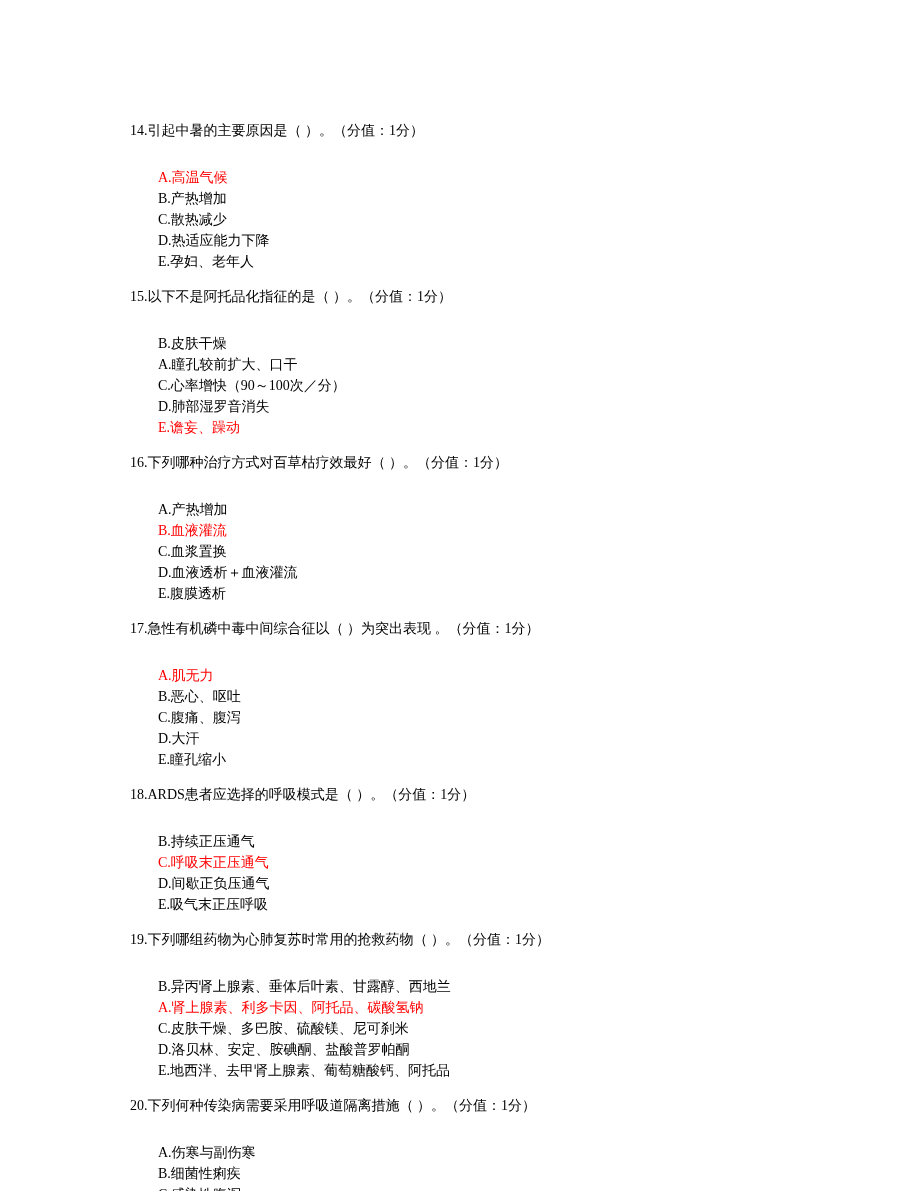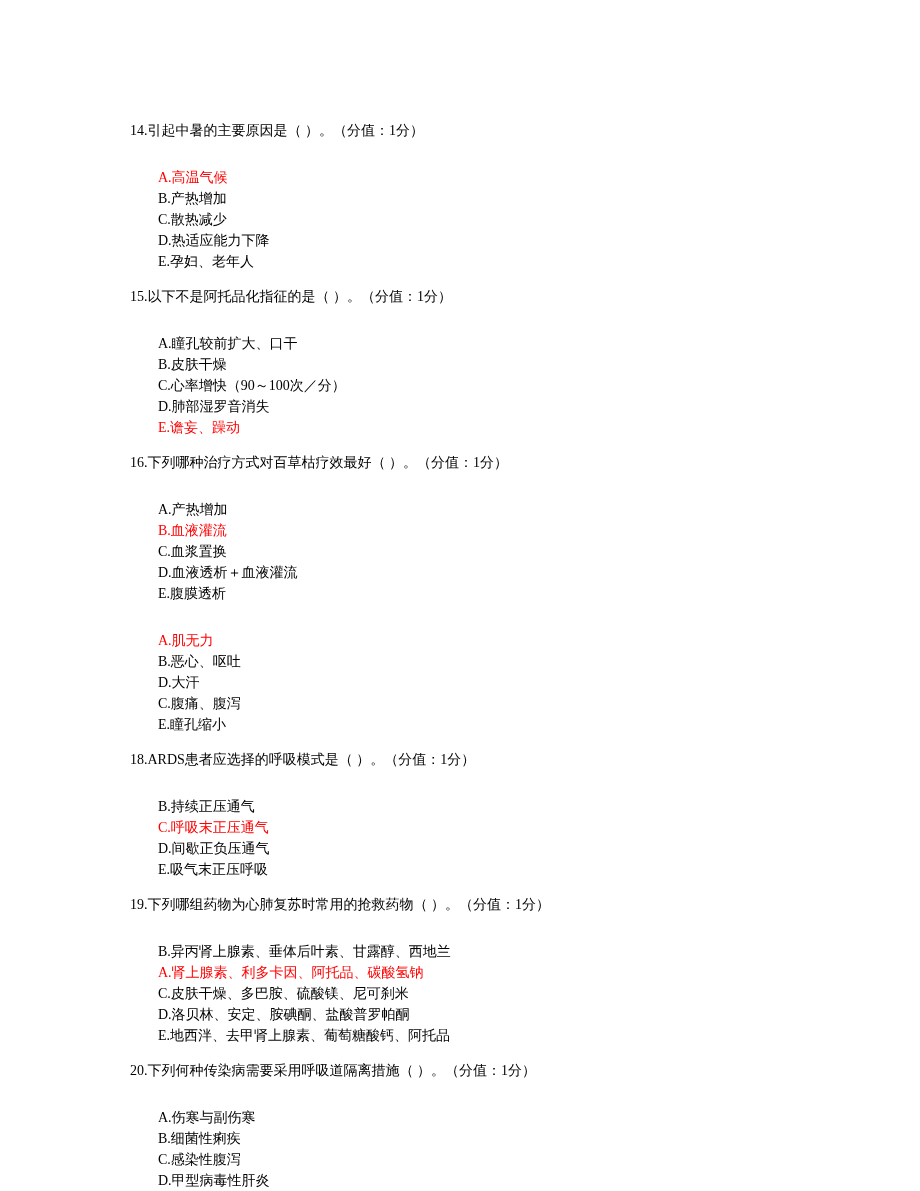--- a/index.html
+++ b/index.html
@@ -47,45 +47,46 @@
       <span class="option">B.产热增加</span>
       <span class="option">C.散热减少</span>
       <span class="option">D.热适应能力下降</span>
       <span class="option">E.孕妇、老年人</span>
     </div>
   </div>
 
   <div class="question">
     <span class="q-stem"><span>15</span>.<span>以下不是阿托品化指征的是（  ）。（分值：1分）</span></span>
     <div class="options">
+      <span class="option">B.皮肤干燥</span>
       <span class="option">A.瞳孔较前扩大、口干</span>
-      <span class="option">B.皮肤干燥</span>
       <span class="option">C.心率增快（90～100次／分）</span>
       <span class="option">D.肺部湿罗音消失</span>
       <span class="option correct">E.谵妄、躁动</span>
     </div>
   </div>
 
   <div class="question">
     <span class="q-stem"><span>16</span>.<span>下列哪种治疗方式对百草枯疗效最好（  ）。（分值：1分）</span></span>
     <div class="options">
       <span class="option">A.产热增加</span>
       <span class="option correct">B.血液灌流</span>
       <span class="option">C.血浆置换</span>
       <span class="option">D.血液透析＋血液灌流</span>
       <span class="option">E.腹膜透析</span>
     </div>
   </div>
 
   <div class="question">
+    <span class="q-stem"><span>17</span>.<span>急性有机磷中毒中间综合征以（  ）为突出表现 。（分值：1分）</span></span>
     <div class="options">
       <span class="option correct">A.肌无力</span>
       <span class="option">B.恶心、呕吐</span>
+      <span class="option">C.腹痛、腹泻</span>
       <span class="option">D.大汗</span>
-      <span class="option">C.腹痛、腹泻</span>
       <span class="option">E.瞳孔缩小</span>
     </div>
   </div>
 
   <div class="question">
     <span class="q-stem"><span>18</span>.<span>ARDS患者应选择的呼吸模式是（  ）。（分值：1分）</span></span>
     <div class="options">
       <span class="option">B.持续正压通气</span>
       <span class="option correct">C.呼吸末正压通气</span>
       <span class="option">D.间歇正负压通气</span>

